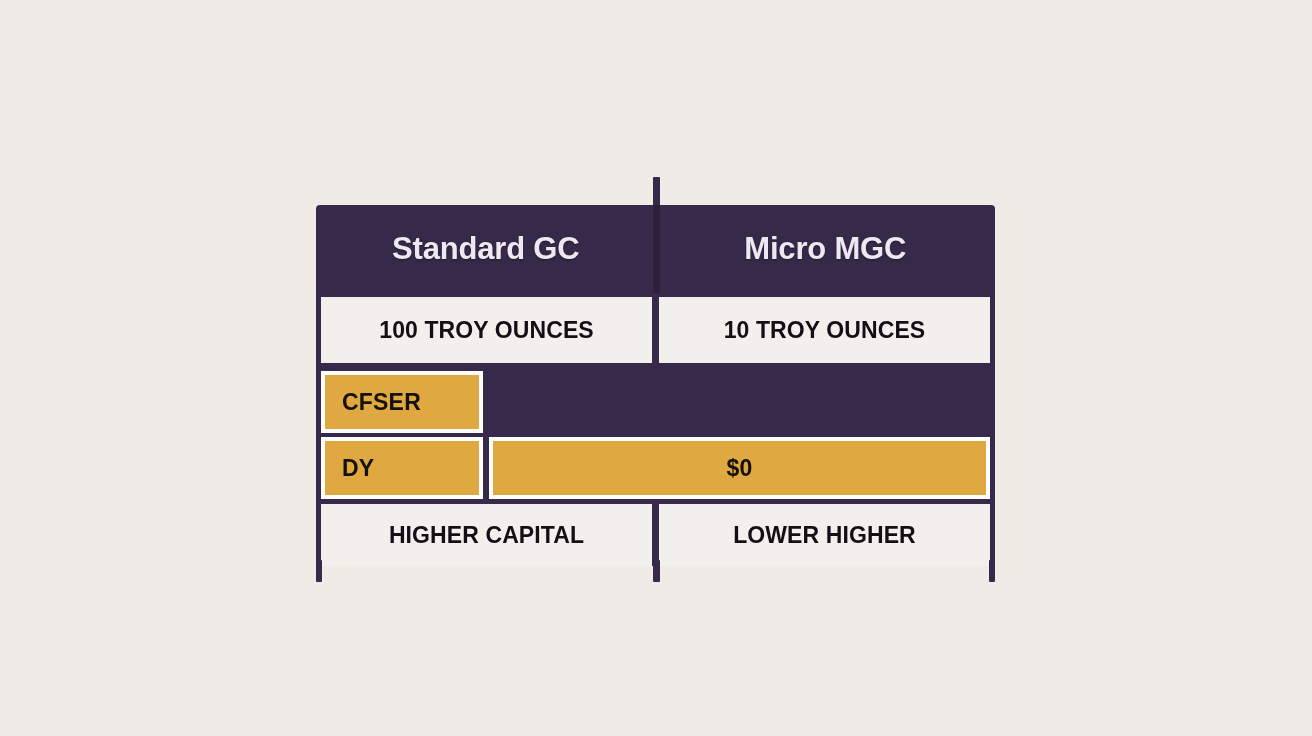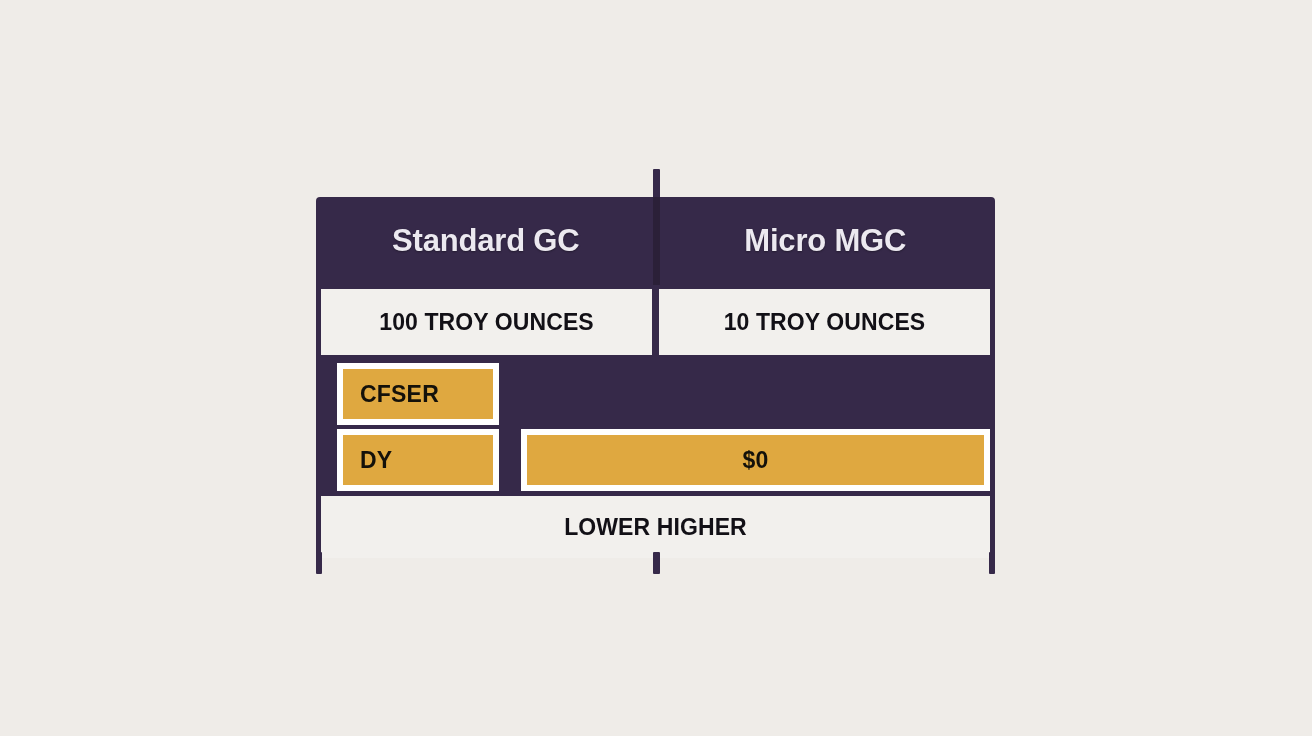--- a/index.html
+++ b/index.html
@@ -11,21 +11,21 @@
     width: 1312px;
     height: 736px;
     background: #efece8;
     font-family: "Liberation Sans", sans-serif;
     overflow: hidden;
     position: relative;
   }
 
   #stage {
     position: absolute;
-    left: 0; top: 4px;
+    left: 0; top: 12px;
     width: 1312px;
     height: 580px;
   }
 
   
   .stub {
     position: absolute;
     background: #362949;
     border-radius: 1px;
   }
@@ -142,22 +142,21 @@
     flex: 1 1 50%;
     display: flex;
     gap: 6px;
     box-sizing: border-box;
   }
   .gold-cell {
     background: #dfa840;
     display: flex;
     align-items: center;
     box-sizing: border-box;
-    border: 6px solid #ffffff;
-    margin-left: 16px;
+    border: 4px solid #ffffff;
   }
   .gold-cell.label {
     flex: 0 0 162px;
     justify-content: flex-start;
     padding-left: 17px;
   }
   .gold-cell.value {
     flex: 1 1 auto;
     justify-content: center;
   }
@@ -232,20 +231,23 @@
           <span class="txt">DY</span>
         </div>
         <div class="gold-cell value">
           <span class="txt">$0</span>
         </div>
       </div>
     </div>
 
     <div class="band footer-row">
       <div class="footer-cell">
+        <span class="txt">HIGHER CAPITAL</span>
+      </div>
+      <div class="footer-cell">
         <span class="txt">LOWER HIGHER</span>
       </div>
     </div>
 
   </div>
 
   <div class="stub" id="stub-bottom-left"></div>
   <div class="stub" id="stub-bottom-center"></div>
   <div class="stub" id="stub-bottom-right"></div>
 

